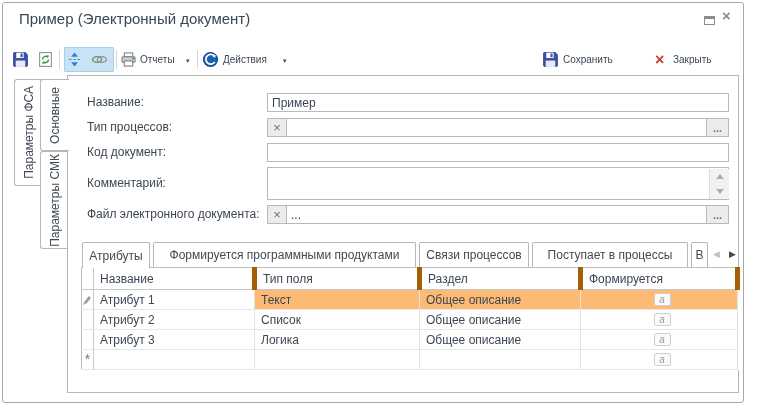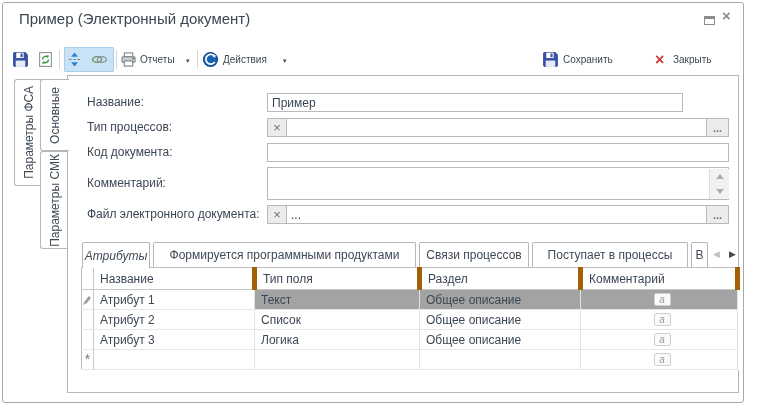--- a/index.html
+++ b/index.html
@@ -45,31 +45,31 @@
   .spin { position:absolute; left:441px; top:1px; width:20px; height:30px; background:#f2f2f2;
           border-left:1px solid #dcdcdc; display:flex; flex-direction:column; }
   .spin div { flex:1; display:flex; align-items:center; justify-content:center; }
   .chev-up { width:0; height:0; border-left:4px solid transparent; border-right:4px solid transparent; border-bottom:5px solid #a9adb2; }
   .chev-down { width:0; height:0; border-left:4px solid transparent; border-right:4px solid transparent; border-top:5px solid #a9adb2; }
 
   
   .btab { position:absolute; top:166px; height:25px; background:#fff; border:1px solid #b7b7b7;
           border-bottom:none; border-radius:2px 2px 0 0; font-size:12px; color:#3f4a55;
           display:flex; align-items:center; justify-content:center; overflow:hidden; white-space:nowrap; }
-  .btab.active { height:26px; z-index:2;font-style:italic; }
+  .btab.active { height:26px; z-index:2; }
   .tab-scroll { position:absolute; top:172px; font-size:9px; line-height:12px; }
 
   
   .grid { position:absolute; left:13px; top:191px; width:656px; border-collapse:collapse;
           table-layout:fixed; font-size:12px; color:#3c4754; background:#fff; border:1px solid #bdbdbd; }
   .grid th { font-weight:normal; text-align:left; height:22px; padding:0 0 0 6px;
              border-bottom:1px solid #c6c6c6; border-right:5px solid #a16207; background:#fff; }
   .grid td { height:20px; padding:0 0 0 6px; border-bottom:1px solid #e6e6e6; border-right:1px solid #e3e3e3; }
   .grid th.sel, .grid td.sel { border-right:1px solid #c6c6c6; padding:0; text-align:center; }
-  .grid tr.selected td { background:#a3a3a3; }
+  .grid tr.selected td { background:#fdba74; }
   .grid tr.selected td.focuscell, .grid tr.selected td.sel { background:#fff; }
   .memo { width:17px; height:13px; margin:0 auto; background:#fafafa; border:1px solid #cfcfcf; border-radius:2px;
           font-size:10px; font-style:italic; color:#9a9a9a; line-height:11px; text-align:center; }
   .pencil { position:relative; width:3px; height:8px; background:#9aa0a6; border-radius:1px;
             margin:0 auto; transform:rotate(38deg); }
   .pencil::after { content:""; position:absolute; bottom:-3px; left:0;
                    border-left:1.5px solid transparent; border-right:1.5px solid transparent; border-top:3px solid #9aa0a6; }
   .star { font-size:14px; color:#7a7a7a; line-height:10px; }
 </style>
 </head>
@@ -140,28 +140,28 @@
     <div class="vtab vtab-main">
       <span>Основные</span>
     </div>
     <div class="vtab vtab-smk">
       <span>Параметры СМК</span>
     </div>
 
     <div class="panel">
 
       <div class="f-label" style="top:17px">Название:</div>
-      <input class="f-input" style="left: 199px; top: 17px; width: 416px;" value="Пример">
+      <input class="f-input" style="left: 199px; top: 17px; width: 462px;" value="Пример">
 
       <div class="f-label" style="top:42px">Тип процессов:</div>
       <div class="f-btn" style="left:199px;top:42px;width:20px;font-size:13px">×</div>
       <input class="f-input" style="left: 218px; top: 42px; width: 421px;" value="">
       <div class="f-btn" style="left:638px;top:42px;width:23px;font-weight:bold">...</div>
 
-      <div class="f-label" style="top:67px">Код документа:</div>
+      <div class="f-label" style="top:67px">Код документ:</div>
       <input class="f-input" style="left: 199px; top: 67px; width: 462px;" value="">
 
       <div class="f-label" style="top:98px">Комментарий:</div>
       <div class="f-area">
         <div class="spin">
           <div>
               <i class="chev-up"></i>
             </div>
           <div>
               <i class="chev-down"></i>
@@ -189,21 +189,21 @@
             <col style="width:165px">
             <col style="width:161px">
             <col style="width:157px">
           </colgroup>
         <tbody>
             <tr>
           <th class="sel"></th>
           <th>Название</th>
           <th>Тип поля</th>
           <th>Раздел</th>
-          <th>Комментарий</th>
+          <th>Формируется</th>
         </tr>
         <tr class="selected">
           <td class="sel">
                 <div class="pencil"></div>
               </td>
           <td class="focuscell">Атрибут 1</td>
           <td>Текст</td>
           <td>Общее описание</td>
           <td>
                 <div class="memo">a</div>

